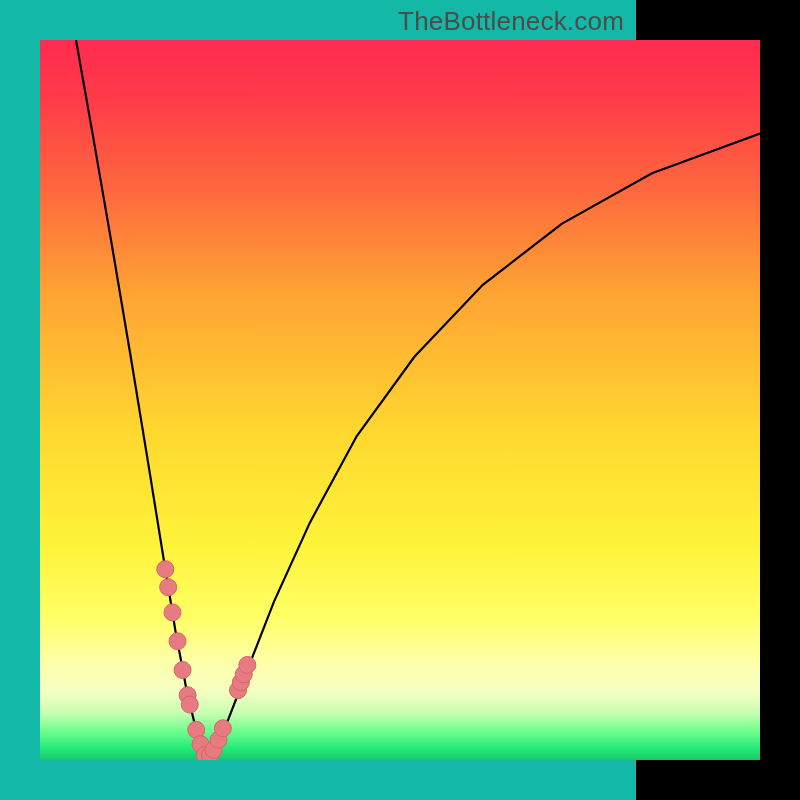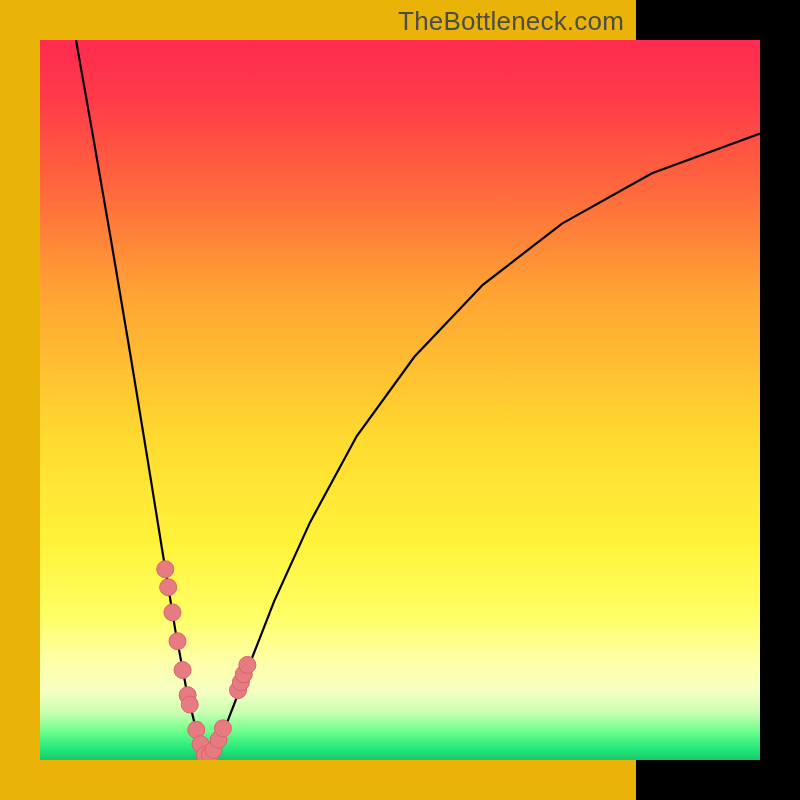--- a/index.html
+++ b/index.html
@@ -8,21 +8,21 @@
     width: 800px;
     height: 800px;
     overflow: hidden;
     background: #000;
     font-family: Arial, Helvetica, sans-serif;
   }
   .frame {
     position: relative;
     width: 636px;
     height: 800px;
-    background: #eab308;
+    background: #14b8a6;
   }
   .plot-area {
     position: absolute;
     left: 40px;
     top: 40px;
     width: 720px;
     height: 720px;
     overflow: hidden;
   }
   .gradient {

